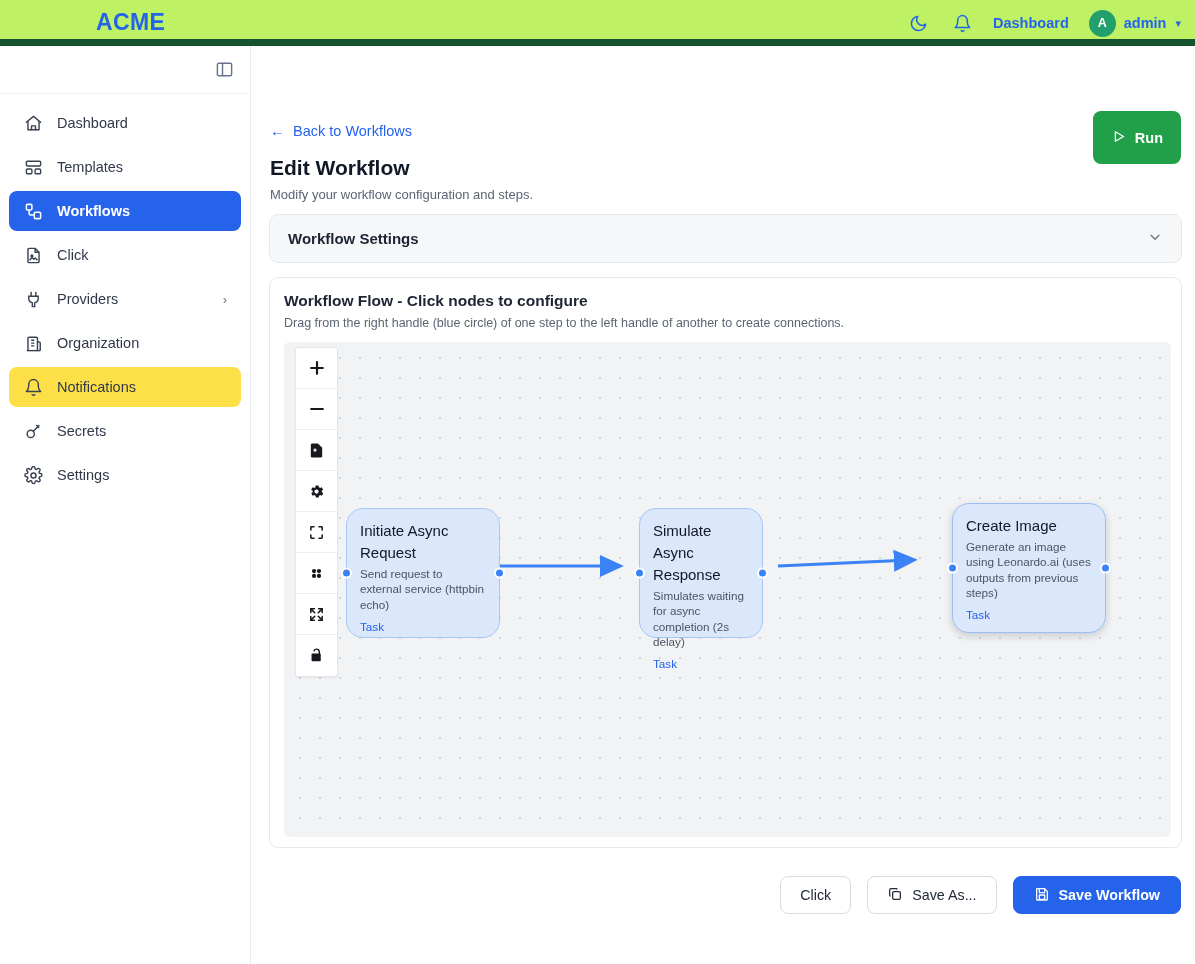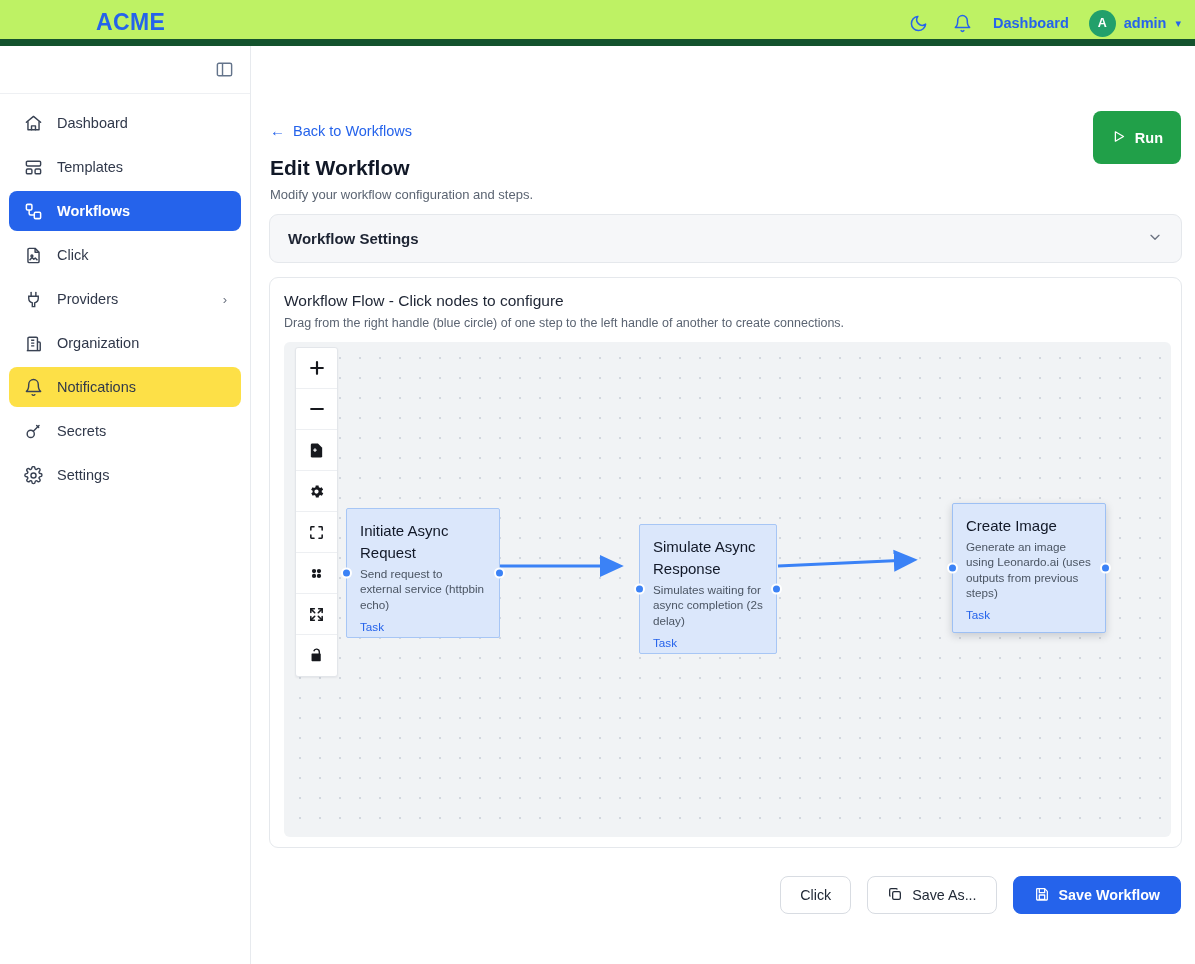--- a/index.html
+++ b/index.html
@@ -85,21 +85,21 @@
     background: #f6f7f9; border: 1px solid #e5e8ec; border-radius: 9px;
     display: flex; align-items: center; padding: 0 18px;
   }
   .settings-title { font-size: 15px; font-weight: bold; color: #1d2433; }
   .settings-chevron { margin-left: auto; color: #6b7280; font-size: 14px; }
 
   .flow-card {
     position: absolute; left: 18px; top: 231px; width: 913px; height: 571px;
     background: #ffffff; border: 1px solid #e5e8ec; border-radius: 9px;
   }
-  .flow-title { position: absolute; left: 14px; top: 14px; font-size: 15.5px; font-weight: normal; color: #1d2433; }
+  .flow-title { position: absolute; left: 14px; top: 14px; font-size: 15.5px; font-weight: bold; color: #1d2433; }
   .flow-sub { position: absolute; left: 14px; top: 38px; font-size: 12.5px; color: #5b6472; }
 
   .canvas {
     position: absolute; left: 14px; top: 64px; width: 887px; height: 495px;
     background-color: #f1f3f5; border-radius: 6px; overflow: hidden;
     background-image: radial-gradient(#d2d7de 1.1px, transparent 1.1px);
     background-size: 20px 20px; background-position: 6px 6px;
   }
 
   .flow-toolbar {
@@ -109,21 +109,21 @@
   }
   .tool-btn {
     height: 41px; display: flex; align-items: center; justify-content: center;
     border-bottom: 1px solid #edeff2; color: #16181d;
   }
   .tool-btn:last-child { border-bottom: none; }
 
   
   .node {
     position: absolute; background: #dbe7fb; border: 1.6px solid #a7c6f5;
-    border-radius: 2px; padding: 11px 13px 10px 13px;
+    border-radius: 17px; padding: 11px 13px 10px 13px;
   }
   .node.selected { box-shadow: 0 3px 9px rgba(16,24,40,.18); border-color: #9dc0f4; }
   .node-title { font-size: 15px; color: #111827; line-height: 1.47; margin-bottom: 2px; }
   .node-desc { font-size: 11.7px; color: #4b5563; line-height: 1.31; }
   .node-type { font-size: 11.7px; color: #2563eb; margin-top: 8px; }
   .handle {
     position: absolute; width: 11px; height: 11px; border-radius: 50%;
     background: #3b82f6; border: 2px solid #ffffff; top: 50%; transform: translateY(-50%);
   }
   .handle.left { left: -6px; }
@@ -380,21 +380,21 @@
       </div>
 
       <div class="node" style="left:62px; top:166px; width:154px; height:130px;">
         <div class="handle left"></div>
         <div class="node-title">Initiate Async Request</div>
         <div class="node-desc">Send request to external service (httpbin echo)</div>
         <div class="node-type">Task</div>
         <div class="handle right"></div>
       </div>
 
-      <div class="node" style="left:355px; top:166px; width:138px; height:130px;margin-top:16px;">
+      <div class="node" style="left:355px; top:166px; width:124px; height:130px;">
         <div class="handle left"></div>
         <div class="node-title">Simulate Async Response</div>
         <div class="node-desc">Simulates waiting for async completion (2s delay)</div>
         <div class="node-type">Task</div>
         <div class="handle right"></div>
       </div>
 
       <div class="node selected" style="left:668px; top:161px; width:154px; height:130px;">
         <div class="handle left"></div>
         <div class="node-title">Create Image</div>

